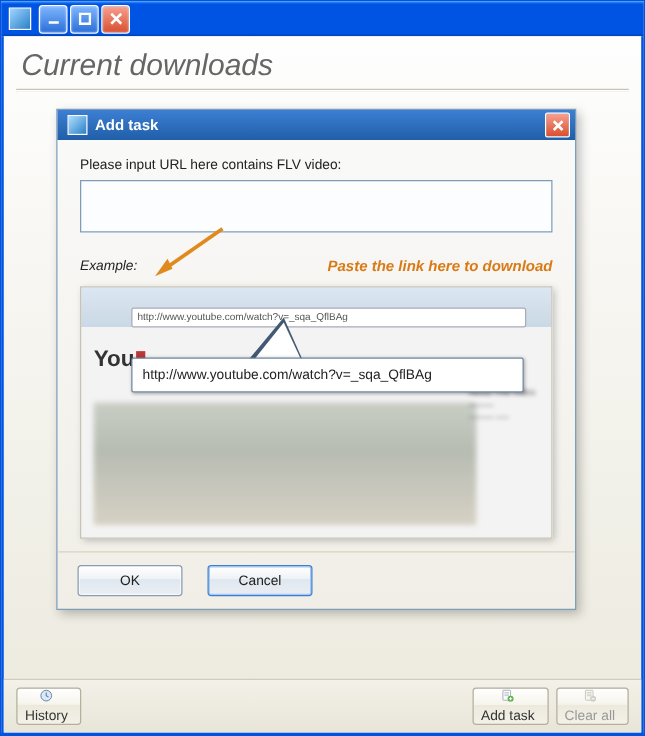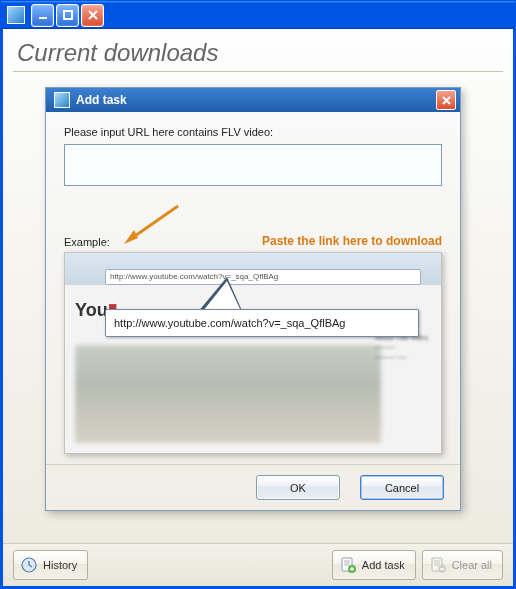--- a/index.html
+++ b/index.html
@@ -112,23 +112,24 @@
     border: 1px solid #7e9db9;
     background: #fbfdff;
     box-sizing: border-box;
     padding: 4px 6px;
     font-family: Tahoma, sans-serif;
     font-size: 11px;
     resize: none;
   }
   .hint-row {
     display:flex;
-    align-items:flex-end;
-    margin-top: 36px;
+    align-items:center;
+    margin-top: 12px;
     gap: 6px;
+    font-style: italic;
   }
   .example-label { font-size: 11px; color:#222; }
   .arrow-wrap { flex:1; position:relative; height: 24px; }
   .arrow-wrap svg { position:absolute; left: 0; top: -22px; }
   .hint-text {
     color: #d97a15;
     font-weight: bold;
     font-size: 12px;
     white-space: nowrap;
   }
@@ -174,21 +175,21 @@
     background:#fff; border:1px solid #6e89a8;
     border-radius: 2px;
     box-shadow: 1px 1px 3px rgba(0,0,0,0.3);
     display:flex; align-items:center; padding: 0 8px;
     font-size: 11px; color:#222;
     font-family: Tahoma, sans-serif;
   }
   .dlg-btns {
     border-top: 1px solid #d6d2c2;
     padding: 10px 16px;
-    display:flex; justify-content:flex-end; gap: 8px;
+    display:flex; gap: 8px;
     background: linear-gradient(to bottom,#f5f4ee,#ecead e);
   }
   .btn {
     min-width: 82px; height: 23px;
     border: 1px solid #8a9cb2;
     border-radius: 3px;
     background: linear-gradient(to bottom,#ffffff,#eef2f6 45%,#dfe7ef 46%,#eaeef3);
     font-size: 11px; color:#222;
     display:flex;align-items:center;justify-content:center;
     cursor:pointer;
@@ -207,20 +208,21 @@
     height: 28px;
     border: 1px solid #b4b09e;
     border-radius: 3px;
     background: linear-gradient(to bottom,#ffffff,#f6f4ec 45%,#ece9dc 46%,#f3f1e8);
     display:flex;align-items:center;
     padding: 0 10px 0 6px;
     gap: 5px;
     font-size: 11px; color:#333;
     cursor:pointer;
     font-family: Tahoma, sans-serif;
+    flex-direction: column;
   }
   .tool-btn.disabled { color:#999; cursor:default; }
   .tool-btn .ticon { width:18px;height:18px; }
   .spacer { flex:1; }
   .bottom-bar .tool-btn + .tool-btn { margin-left: 6px; }
 </style>
 </head>
 <body>
 
 <div class="window">

